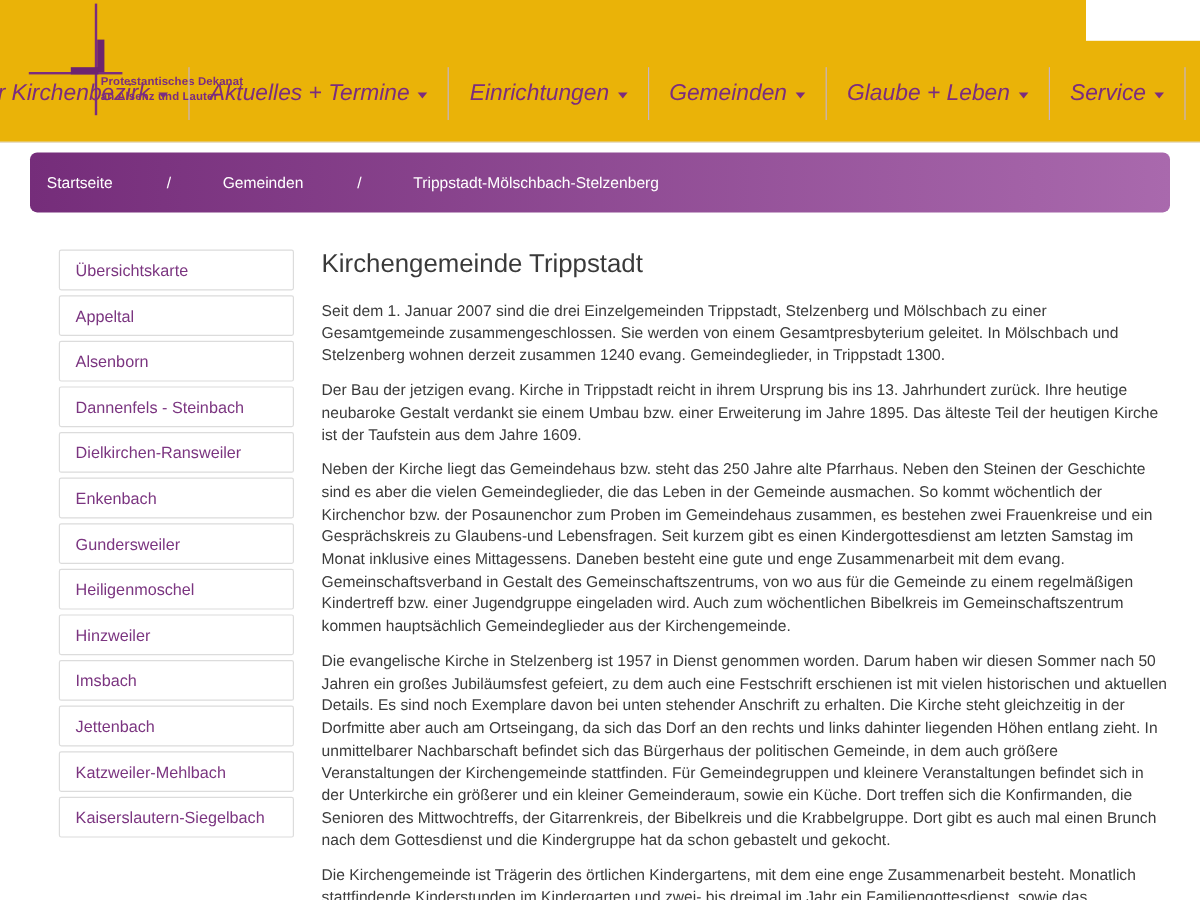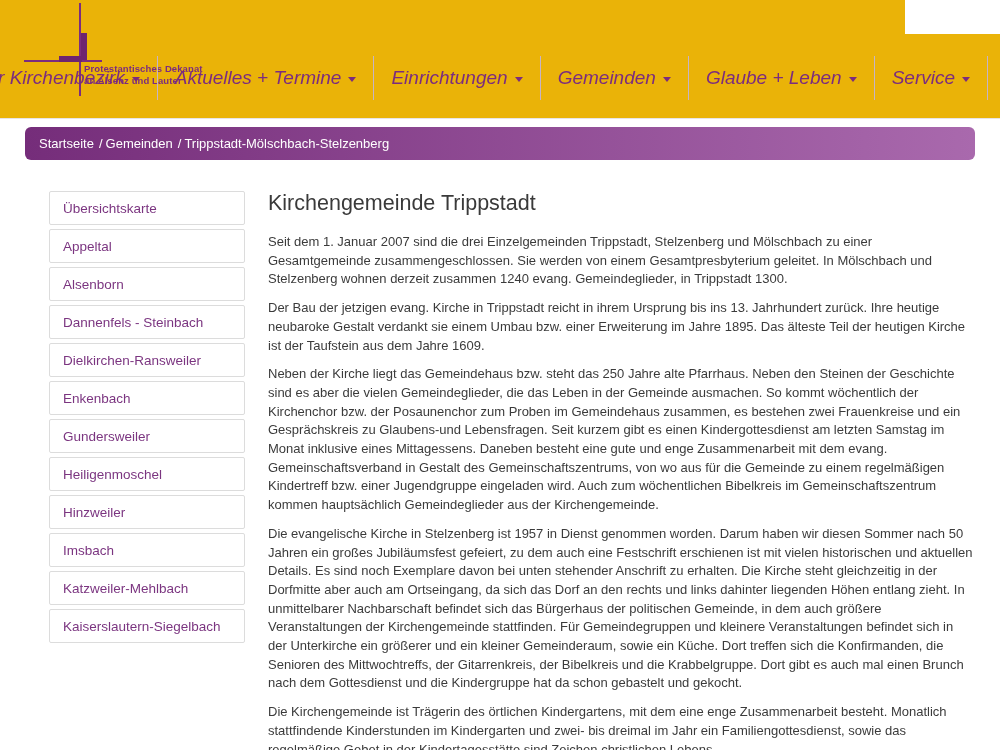--- a/index.html
+++ b/index.html
@@ -19,24 +19,24 @@
 
   .nav { position:absolute; right:12px; top:56px; display:flex; align-items:center; }
   .nav-item { display:flex; align-items:center; height:44px; padding:0 17px;
               border-right:1px solid #c6b4c7; color:#7b2c7f; font-size:19px; cursor:pointer; white-space:nowrap;font-style:italic; }
   .caret { width:0; height:0; border-left:4px solid transparent; border-right:4px solid transparent;
            border-top:5px solid #7b2c7f; margin-left:7px; margin-top:2px; }
 
   .top-right-panel { position:absolute; right:0; top:0; width:95px; height:34px; background:#ffffff; }
 
   
-  .breadcrumb { margin:8px 25px 0 25px; height:33px; border-radius:6px;
+  .breadcrumb { margin:8px 25px 0 25px; height:50px; border-radius:6px;
                 background:linear-gradient(to right, #752d7a, #a969ad);
                 display:flex; align-items:center; padding-left:14px;
-                color:#ffffff; font-size:13px; }
+                color:#ffffff; font-size:13px;gap:40px; }
   .breadcrumb span { margin-right:5px; }
   .breadcrumb .sep { margin:0 3px 0 0; }
 
   
   .content { display:flex; padding:0 25px; margin-top:31px; align-items:flex-start; }
 
   .sidebar { width:220px; flex:0 0 220px;padding-left:24px; }
   .side-item { height:34px; border:1px solid #dcdcdc; border-radius:2px; background:#fff;
                margin-bottom:4px; display:flex; align-items:center; padding-left:13px;
                color:#7b3580; font-size:13.5px; cursor:pointer; white-space:nowrap; overflow:hidden; }
@@ -103,20 +103,21 @@
     <div class="side-item">Übersichtskarte</div>
     <div class="side-item">Appeltal</div>
     <div class="side-item">Alsenborn</div>
     <div class="side-item">Dannenfels - Steinbach</div>
     <div class="side-item">Dielkirchen-Ransweiler</div>
     <div class="side-item">Enkenbach</div>
     <div class="side-item">Gundersweiler</div>
     <div class="side-item">Heiligenmoschel</div>
     <div class="side-item">Hinzweiler</div>
     <div class="side-item">Imsbach</div>
+    <div class="side-item">Jettenbach</div>
     <div class="side-item">Katzweiler-Mehlbach</div>
     <div class="side-item">Kaiserslautern-Siegelbach</div>
   </div>
 
   <div class="main">
     <h1 class="page-title">Kirchengemeinde Trippstadt</h1>
     <p>Seit dem 1. Januar 2007 sind die drei Einzelgemeinden Trippstadt, Stelzenberg und Mölschbach zu einer Gesamtgemeinde zusammengeschlossen. Sie werden von einem Gesamtpresbyterium geleitet. In Mölschbach und Stelzenberg wohnen derzeit zusammen 1240 evang. Gemeindeglieder, in Trippstadt 1300.</p>
     <p>Der Bau der jetzigen evang. Kirche in Trippstadt reicht in ihrem Ursprung bis ins 13. Jahrhundert zurück. Ihre heutige neubaroke Gestalt verdankt sie einem Umbau bzw. einer Erweiterung im Jahre 1895. Das älteste Teil der heutigen Kirche ist der Taufstein aus dem Jahre 1609.</p>
     <p>Neben der Kirche liegt das Gemeindehaus bzw. steht das 250 Jahre alte Pfarrhaus. Neben den Steinen der Geschichte sind es aber die vielen Gemeindeglieder, die das Leben in der Gemeinde ausmachen. So kommt wöchentlich der Kirchenchor bzw. der Posaunenchor zum Proben im Gemeindehaus zusammen, es bestehen zwei Frauenkreise und ein Gesprächskreis zu Glaubens-und Lebensfragen. Seit kurzem gibt es einen Kindergottesdienst am letzten Samstag im Monat inklusive eines Mittagessens. Daneben besteht eine gute und enge Zusammenarbeit mit dem evang. Gemeinschaftsverband in Gestalt des Gemeinschaftszentrums, von wo aus für die Gemeinde zu einem regelmäßigen Kindertreff bzw. einer Jugendgruppe eingeladen wird. Auch zum wöchentlichen Bibelkreis im Gemeinschaftszentrum kommen hauptsächlich Gemeindeglieder aus der Kirchengemeinde.</p>
     <p>Die evangelische Kirche in Stelzenberg ist 1957 in Dienst genommen worden. Darum haben wir diesen Sommer nach 50 Jahren ein großes Jubiläumsfest gefeiert, zu dem auch eine Festschrift erschienen ist mit vielen historischen und aktuellen Details. Es sind noch Exemplare davon bei unten stehender Anschrift zu erhalten. Die Kirche steht gleichzeitig in der Dorfmitte aber auch am Ortseingang, da sich das Dorf an den rechts und links dahinter liegenden Höhen entlang zieht. In unmittelbarer Nachbarschaft befindet sich das Bürgerhaus der politischen Gemeinde, in dem auch größere Veranstaltungen der Kirchengemeinde stattfinden. Für Gemeindegruppen und kleinere Veranstaltungen befindet sich in der Unterkirche ein größerer und ein kleiner Gemeinderaum, sowie ein Küche. Dort treffen sich die Konfirmanden, die Senioren des Mittwochtreffs, der Gitarrenkreis, der Bibelkreis und die Krabbelgruppe. Dort gibt es auch mal einen Brunch nach dem Gottesdienst und die Kindergruppe hat da schon gebastelt und gekocht.</p>

